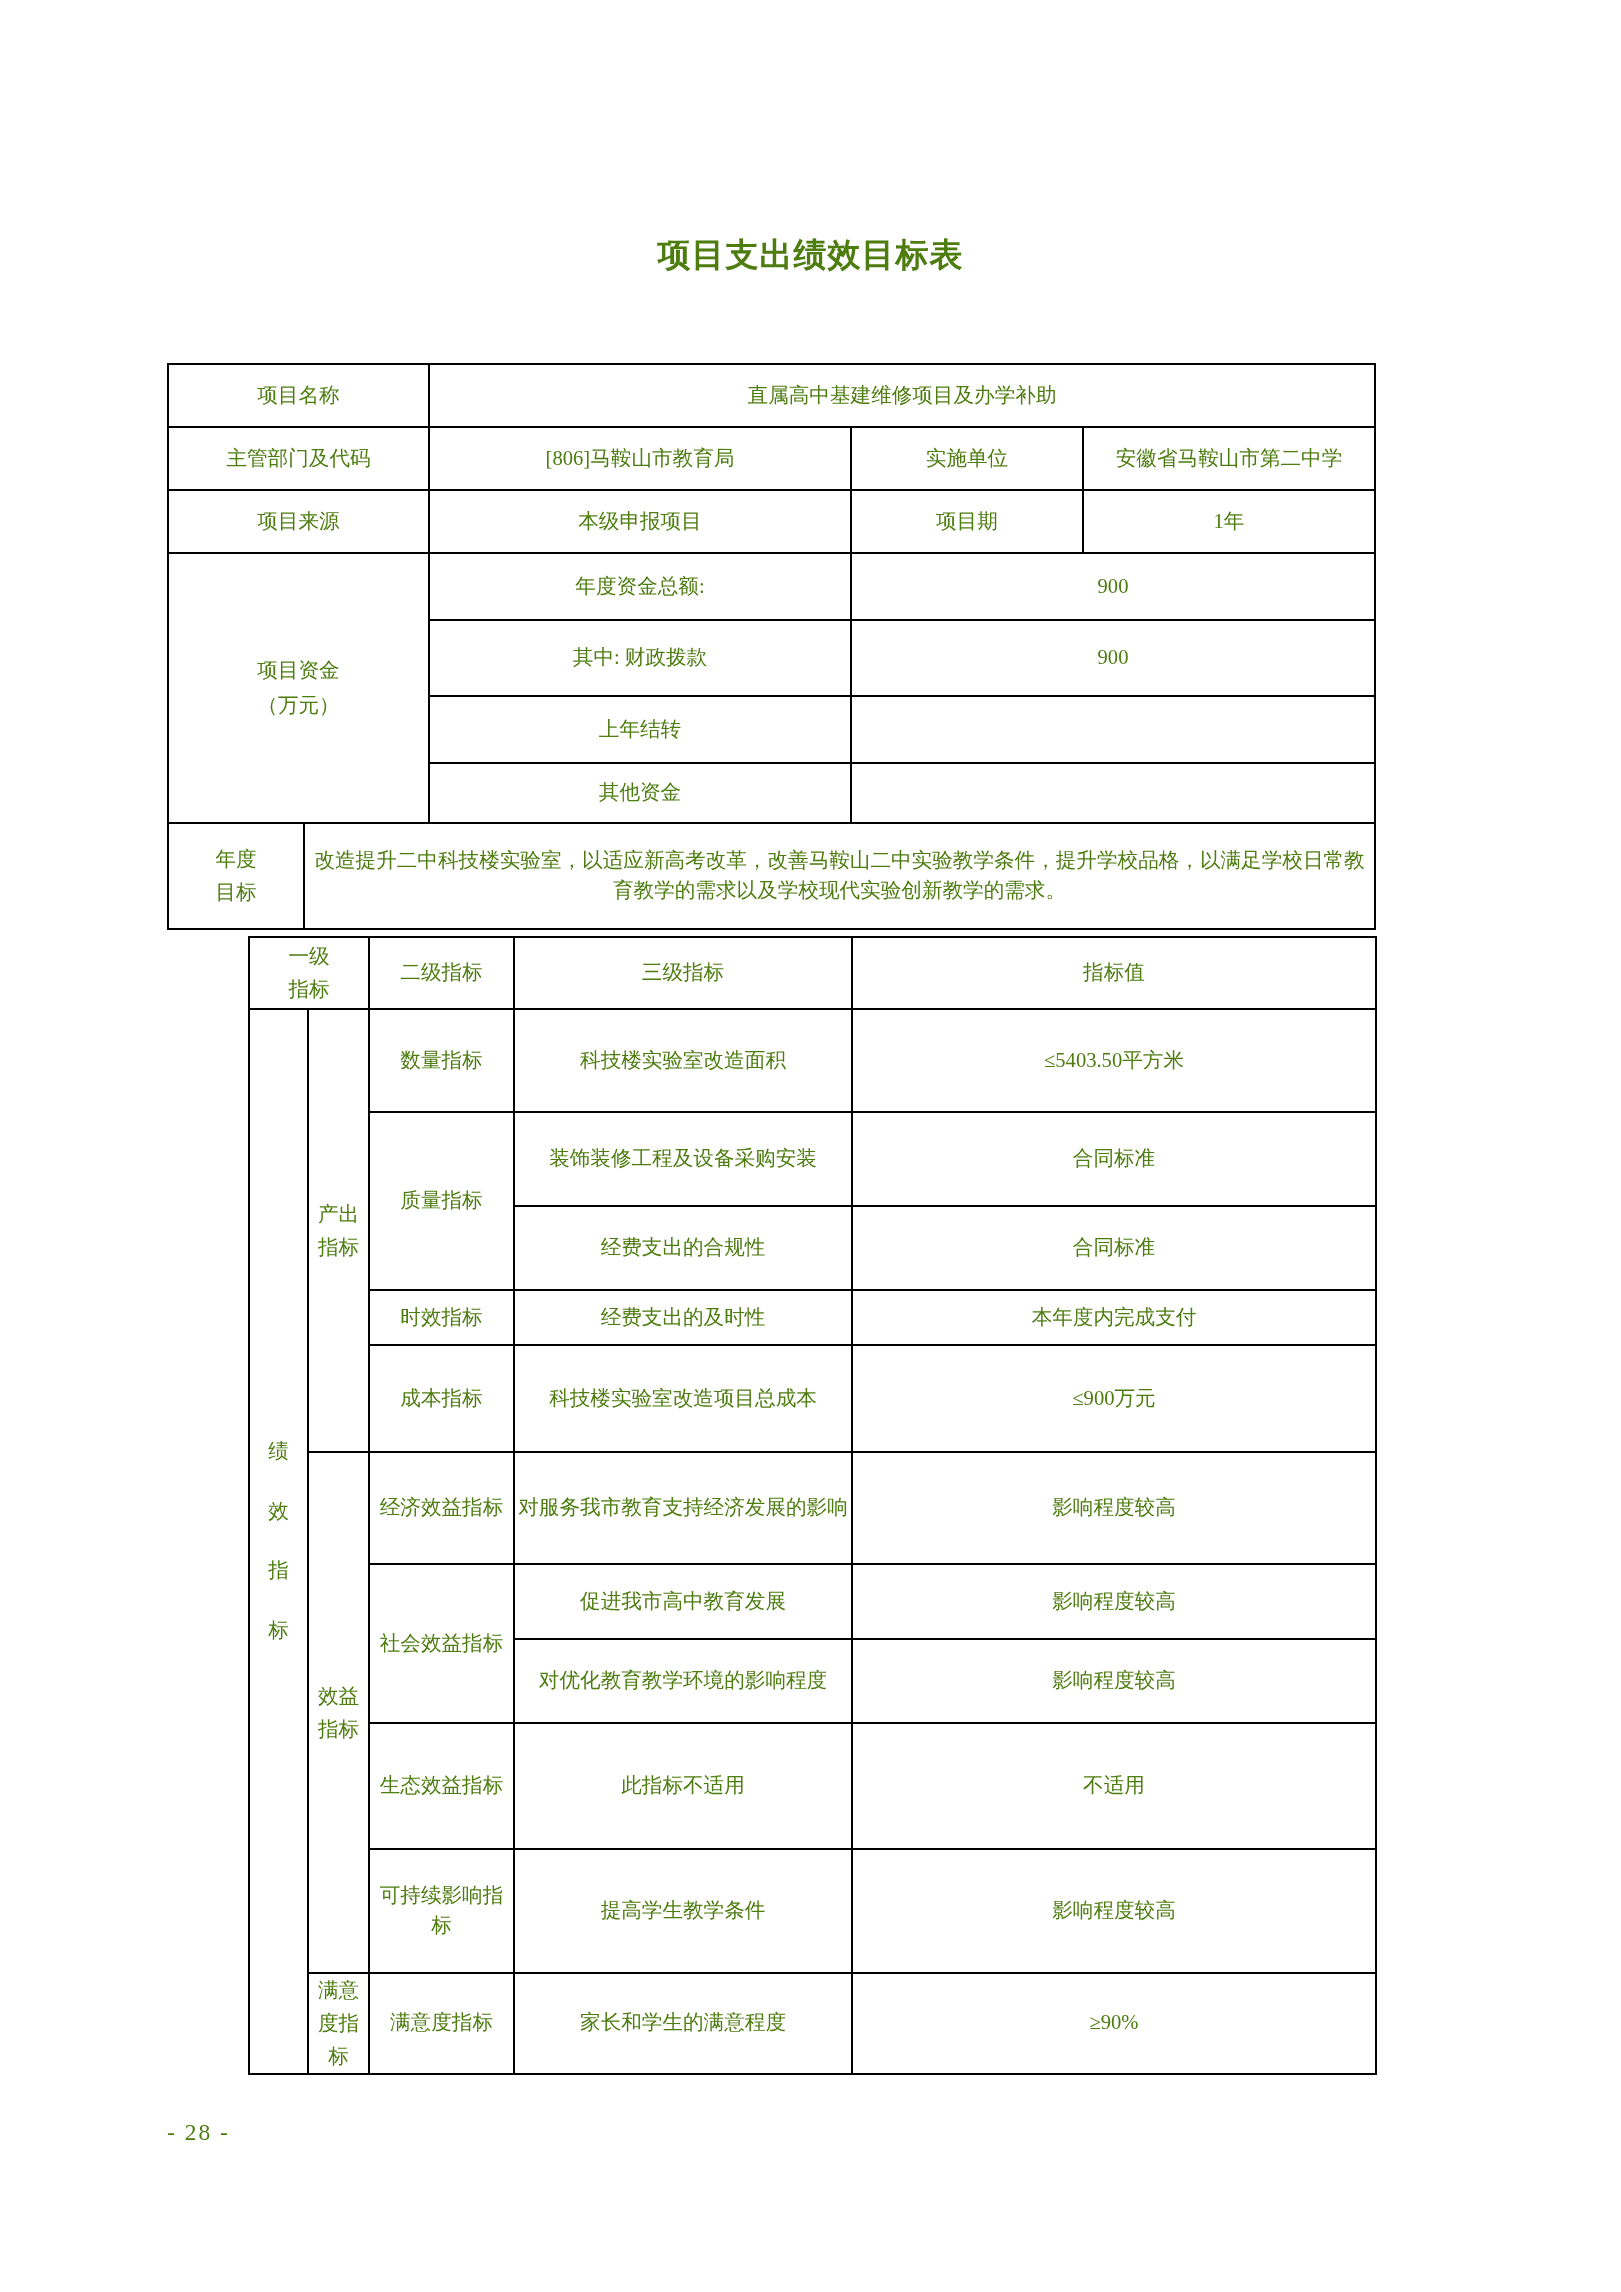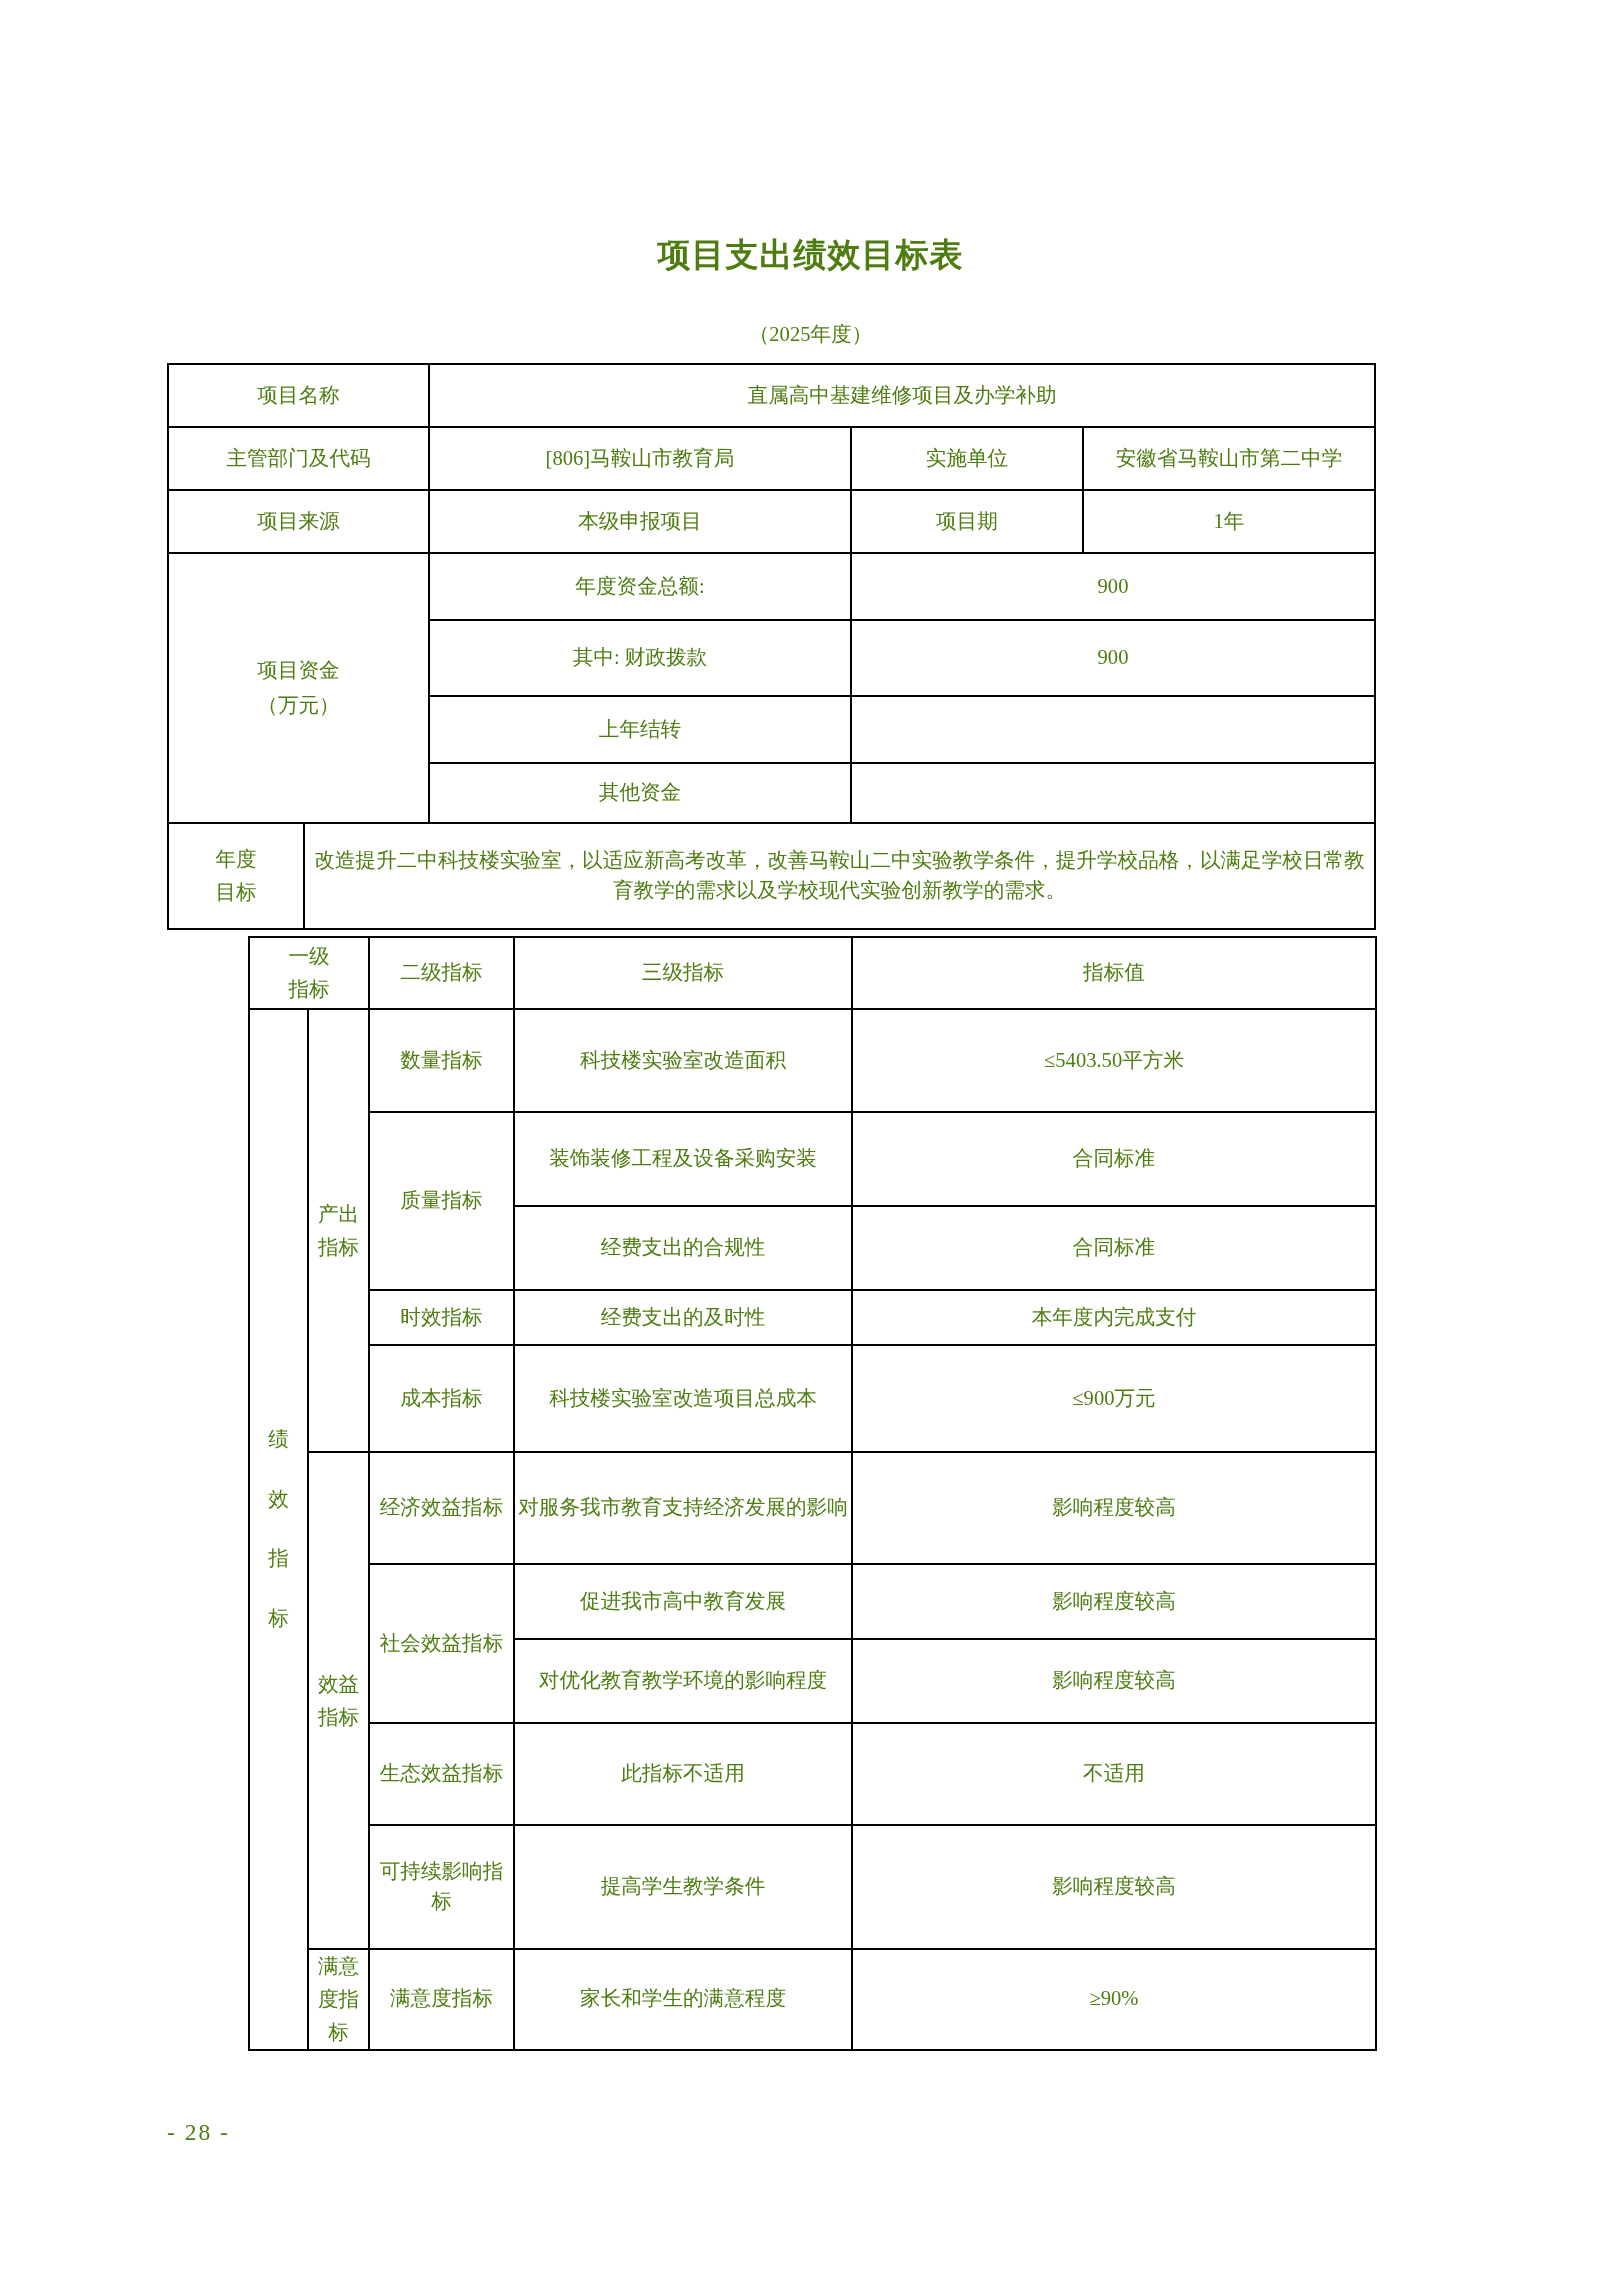--- a/index.html
+++ b/index.html
@@ -40,21 +40,20 @@
     position:absolute;left:167px;top:2119px;width:1209px;text-align:left;
     font-size:23.5px;letter-spacing:2px;
   }
 </style>
 </head>
 <body>
 
 <div class="page">
 
   <div class="doc-title">项目支出绩效目标表</div>
-  <div class="doc-subtitle">（2025年度）</div>
 
   <table class="t" style="left:167px;top:363px;width:1209px;">
     <colgroup>
       <col style="width:136px">
         <col style="width:125px">
         <col style="width:422px">
       <col style="width:232px">
         <col style="width:292px">
     </colgroup>
     <tbody>
@@ -160,21 +159,21 @@
     </tr>
     <tr style="height:75px">
       <td rowspan="2">社会效益指标</td>
       <td class="l3">促进我市高中教育发展</td>
       <td>影响程度较高</td>
     </tr>
     <tr style="height:84px">
       <td class="l3">对优化教育教学环境的影响程度</td>
       <td>影响程度较高</td>
     </tr>
-    <tr style="height:102px">
+    <tr style="height:126px">
       <td>生态效益指标</td>
       <td class="l3">此指标不适用</td>
       <td>不适用</td>
     </tr>
     <tr style="height:124px">
       <td>可持续影响指标</td>
       <td class="l3">提高学生教学条件</td>
       <td>影响程度较高</td>
     </tr>
     <tr style="height:98px">

